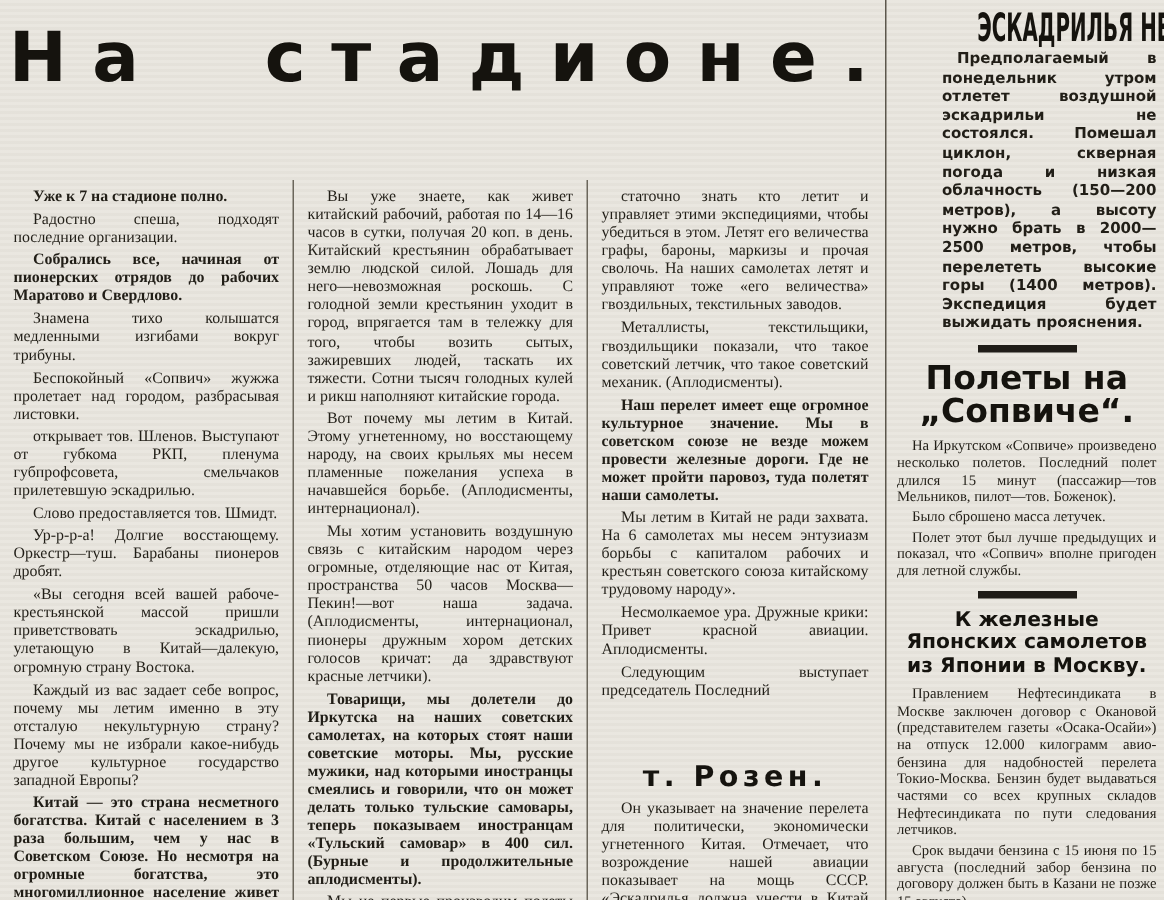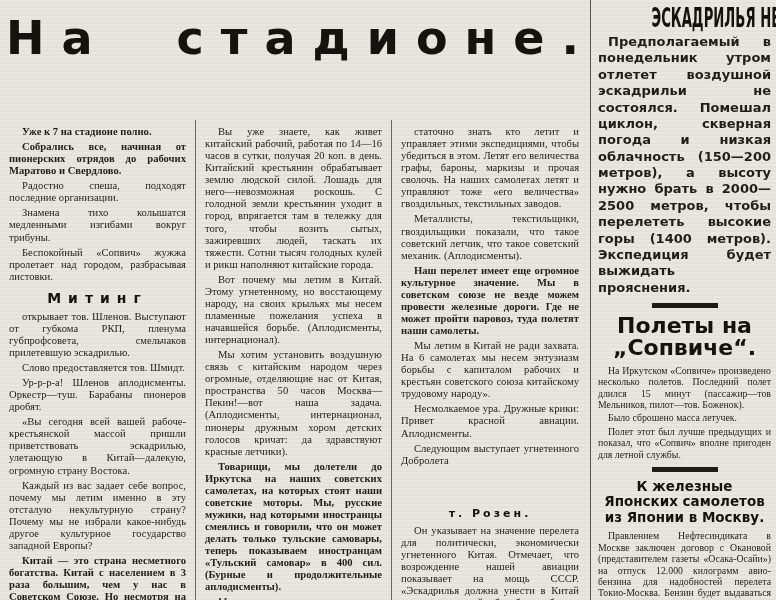--- a/index.html
+++ b/index.html
@@ -31,64 +31,63 @@
   .para{
     margin:0 0 3px 0;font-size:10.6px;line-height:1.14;text-align:justify;
     text-indent:13px;
   }
   .para.bold{font-weight:bold;}
   .subhead{
     margin:7px 0 5px 0;text-align:center;
     font-family:"DejaVu Sans", sans-serif;font-weight:bold;
     font-size:14px;letter-spacing:7px;color:#15130e;
   }
-  .subhead.rozen{letter-spacing:3px;font-size:11px;margin-top:40px;}
+  .subhead.rozen{letter-spacing:3px;font-size:19px;margin-top:40px;}
   
   .sidebar{
     position:absolute;left:590px;top:0;width:186px;height:600px;
     box-sizing:border-box;border-left:1.5px solid #5c574c;
     padding:4px 5px 0 7px;overflow:hidden;
   }
   .side-title{
     margin:2px 0 4px 0;text-align:center;white-space:nowrap;
     font-family:"DejaVu Sans", sans-serif;font-weight:bold;color:#15130e;
   }
   .side-title .squeeze{display:inline-block;transform:scale(0.66,1.3);transform-origin:center;}
   .t-eskadrilya{font-size:20px;}
   .t-polety{font-size:22px;line-height:1.0;margin-bottom:6px;white-space:normal;}
   .t-perelet{font-size:13.5px;line-height:1.15;white-space:normal;margin:4px 6px 5px 6px;}
   .side-body-bold .para{
     font-family:"DejaVu Sans", sans-serif;font-weight:bold;
-    font-size:13px;line-height:1.26;text-indent:10px;margin-bottom:2px;
+    font-size:10px;line-height:1.26;text-indent:10px;margin-bottom:2px;margin-left:30px;
   }
   .side-body .para{font-size:9.8px;line-height:1.16;text-indent:10px;margin-bottom:2px;}
   .bar{width:66px;height:5px;background:#1f1c17;margin:7px auto 7px auto;}
 </style>
 </head>
 <body>
 
 <div class="page">
 
   <div class="main">
     <h1 class="headline">На стадионе.</h1>
 
     <div class="cols">
       <div class="col">
         <div>
             <p class="para bold">Уже к 7 на стадионе полно.</p>
+            <p class="para">Радостно спеша, подходят последние организации.</p>
             <p class="para bold">Собрались все, начиная от пионерских отрядов до рабочих Маратово и Свердлово.</p>
-            <p class="para">Радостно спеша, подходят последние организации.</p>
             <p class="para">Знамена тихо колышатся медленными изгибами вокруг трибуны.</p>
             <p class="para">Беспокойный «Сопвич» жужжа пролетает над городом, разбрасывая листовки.</p>
           </div>
-        <div class="subhead">Митинг</div>
         <div>
             <p class="para">открывает тов. Шленов. Выступают от губкома РКП, пленума губпрофсовета, смельчаков прилетевшую эскадрилью.</p>
             <p class="para">Слово предоставляется тов. Шмидт.</p>
-            <p class="para">Ур-р-р-а! Шленов аплодисменты. Оркестр—туш. Барабаны пионеров дробят.</p>
+            <p class="para">Ур-р-р-а! Долгие восстающему. Оркестр—туш. Барабаны пионеров дробят.</p>
             <p class="para">«Вы сегодня всей вашей рабоче-крестьянской массой пришли приветствовать эскадрилью, улетающую в Китай—далекую, огромную страну Востока.</p>
             <p class="para">Каждый из вас задает себе вопрос, почему мы летим именно в эту отсталую некультурную страну? Почему мы не избрали какое-нибудь другое культурное государство западной Европы?</p>
             <p class="para bold">Китай — это страна несметного богатства. Китай с населением в 3 раза большим, чем у нас в Советском Союзе. Но несмотря на огромные богатства, это многомиллионное население живет до невероятности скверно. Богатствами страны пользуются не китайцы и даже не китайская буржуазия. Все богатства Китая выкачивают иностранные капиталисты.</p>
           </div>
       </div>
 
       <div class="col">
         <div>
             <p class="para">Вы уже знаете, как живет китайский рабочий, работая по 14—16 часов в сутки, получая 20 коп. в день. Китайский крестьянин обрабатывает землю людской силой. Лошадь для него—невозможная роскошь. С голодной земли крестьянин уходит в город, впрягается там в тележку для того, чтобы возить сытых, зажиревших людей, таскать их тяжести. Сотни тысяч голодных кулей и рикш наполняют китайские города.</p>
             <p class="para">Вот почему мы летим в Китай. Этому угнетенному, но восстающему народу, на своих крыльях мы несем пламенные пожелания успеха в начавшейся борьбе. (Аплодисменты, интернационал).</p>
@@ -98,21 +97,21 @@
           </div>
       </div>
 
       <div class="col">
         <div>
             <p class="para">статочно знать кто летит и управляет этими экспедициями, чтобы убедиться в этом. Летят его величества графы, бароны, маркизы и прочая сволочь. На наших самолетах летят и управляют тоже «его величества» гвоздильных, текстильных заводов.</p>
             <p class="para">Металлисты, текстильщики, гвоздильщики показали, что такое советский летчик, что такое советский механик. (Аплодисменты).</p>
             <p class="para bold">Наш перелет имеет еще огромное культурное значение. Мы в советском союзе не везде можем провести железные дороги. Где не может пройти паровоз, туда полетят наши самолеты.</p>
             <p class="para">Мы летим в Китай не ради захвата. На 6 самолетах мы несем энтузиазм борьбы с капиталом рабочих и крестьян советского союза китайскому трудовому народу».</p>
             <p class="para">Несмолкаемое ура. Дружные крики: Привет красной авиации. Аплодисменты.</p>
-            <p class="para">Следующим выступает угнетенного Добролета</p>
+            <p class="para">Следующим выступает председатель Последний</p>
           </div>
         <div class="subhead rozen">т. Розен.</div>
         <div>
             <p class="para">Он указывает на значение перелета для политически, экономически угнетенного Китая. Отмечает, что возрождение нашей авиации показывает на мощь СССР. «Эскадрилья должна унести в Китай пример тяжелой борьбы рабочего класса за свое освобождение» — заканчивает тов. Розен.</p>
           </div>
 
       </div>
     </div>
   </div>
 

